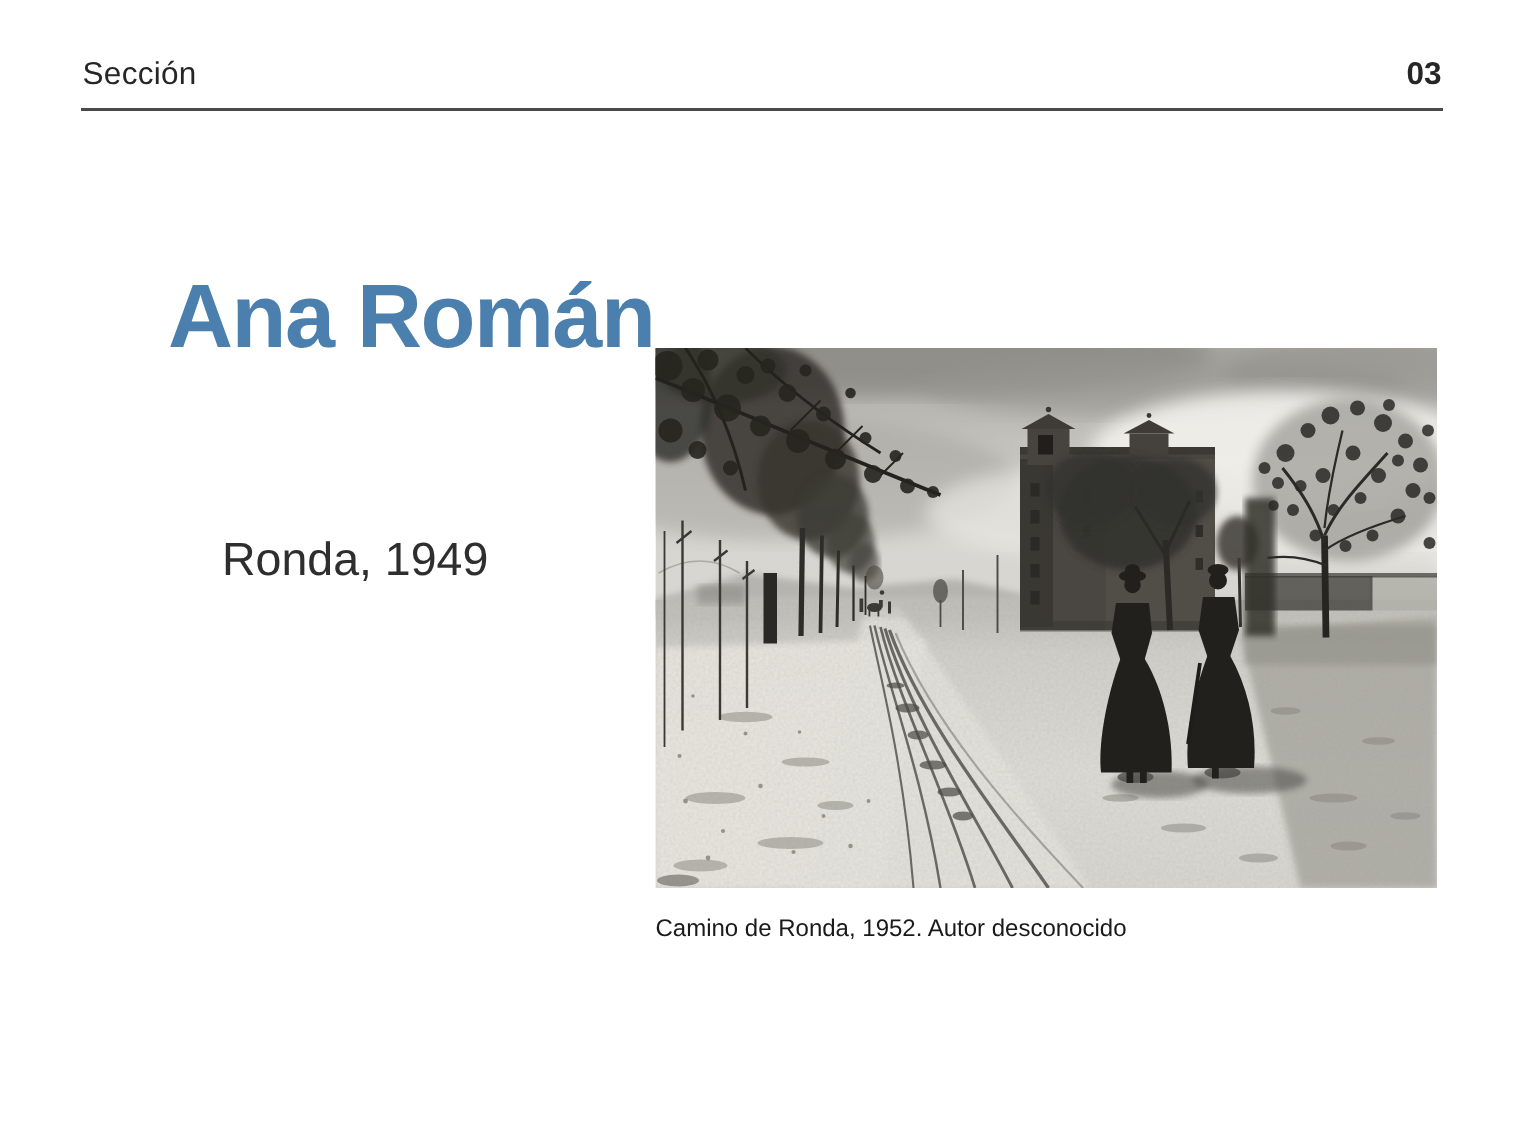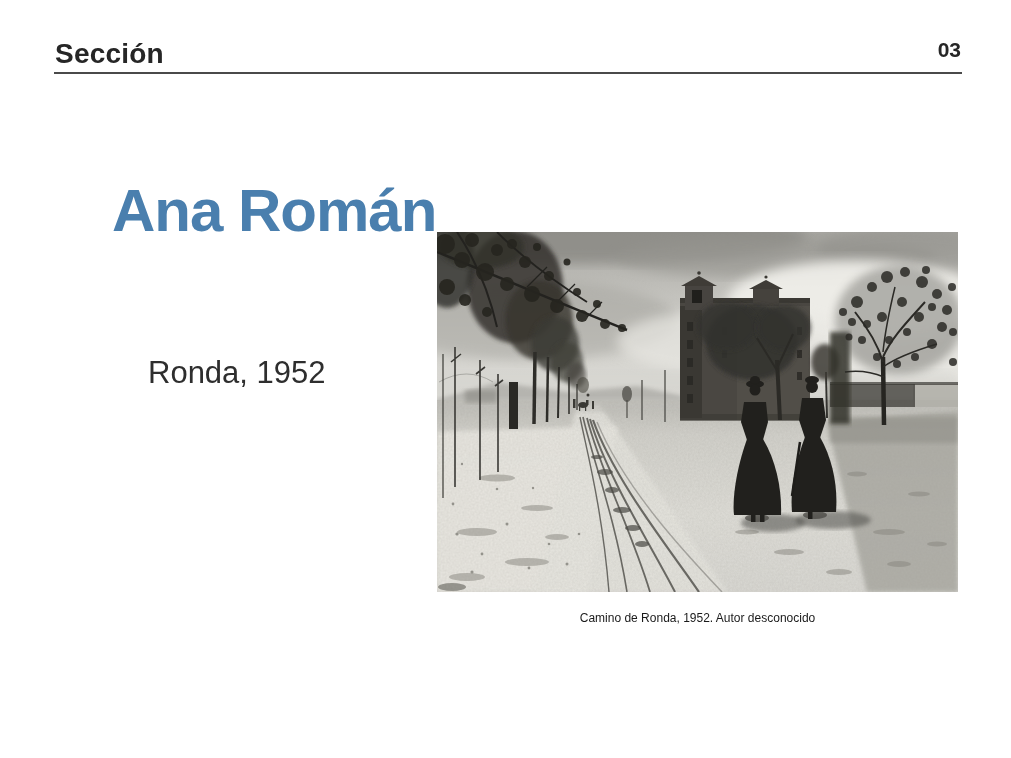--- a/index.html
+++ b/index.html
@@ -6,21 +6,21 @@
   .slide {
     position: relative;
     width: 1011px;
     height: 758px;
     background: var(--background, #ffffff);
     font-family: "Liberation Sans", "DejaVu Sans", sans-serif;
     overflow: hidden;
   }
   .header-section {
     position: absolute; left: 55px; top: 38px;
-    font-size: 28px; font-weight: bold; color: var(--heading_text, #262626);
+    font-size: 21px; font-weight: normal; color: var(--heading_text, #262626);
     letter-spacing: 0.2px;
   }
   .header-number {
     position: absolute; right: 50px; top: 38px;
     font-size: 21px; font-weight: bold; color: var(--heading_text, #262626);
   }
   .header-rule {
     position: absolute; left: 54px; right: 49px; top: 72px;
     height: 2px; background: var(--header_rule, #4a4a4a);
   }
@@ -33,41 +33,41 @@
   .slide-subtitle {
     position: absolute; left: 148px; top: 356px;
     font-size: 31px; font-weight: normal; color: var(--body_text, #2e2e2e);
     line-height: 1.1;
   }
   .photo-figure {
     position: absolute; left: 437px; top: 232px; width: 521px; margin: 0;
   }
   .photo-figure svg { display: block; }
   .photo-caption {
-    margin-top: 19px; width: 100%; text-align: center;
-    font-size: 12px; color: var(--caption_text, #1a1a1a);
+    margin-top: 19px; width: 100%; 
+    font-size: 16px; color: var(--caption_text, #1a1a1a);
   }
   .footer-link {
     position: absolute; left: 57px; top: 702px;
     font-size: 10px; color: var(--caption_text, #1a1a1a);
     text-decoration: none; cursor: pointer;
   }
 </style>
 </head>
 <body>
 
 <div class="slide">
 
   <div class="header-section">Sección</div>
   <div class="header-number">03</div>
   <div class="header-rule"></div>
 
   <h1 class="slide-title">Ana Román</h1>
 
-  <div class="slide-subtitle">Ronda, 1952</div>
+  <div class="slide-subtitle">Ronda, 1949</div>
 
   <figure class="photo-figure">
     <svg width="521" height="360" viewBox="0 0 521 360" role="img" aria-label="Black and white photograph: tree-lined dirt road with tram tracks, a large building with twin towers, and two women in long dark dresses walking away">
       <defs>
         <linearGradient id="sky" x1="0" y1="0" x2="0" y2="1">
           <stop offset="0" stop-color="#a5a49f"></stop>
           <stop offset="0.3" stop-color="#c3c2bd"></stop>
           <stop offset="0.65" stop-color="#d7d6d1"></stop>
           <stop offset="1" stop-color="#e0dfda"></stop>
         </linearGradient>

